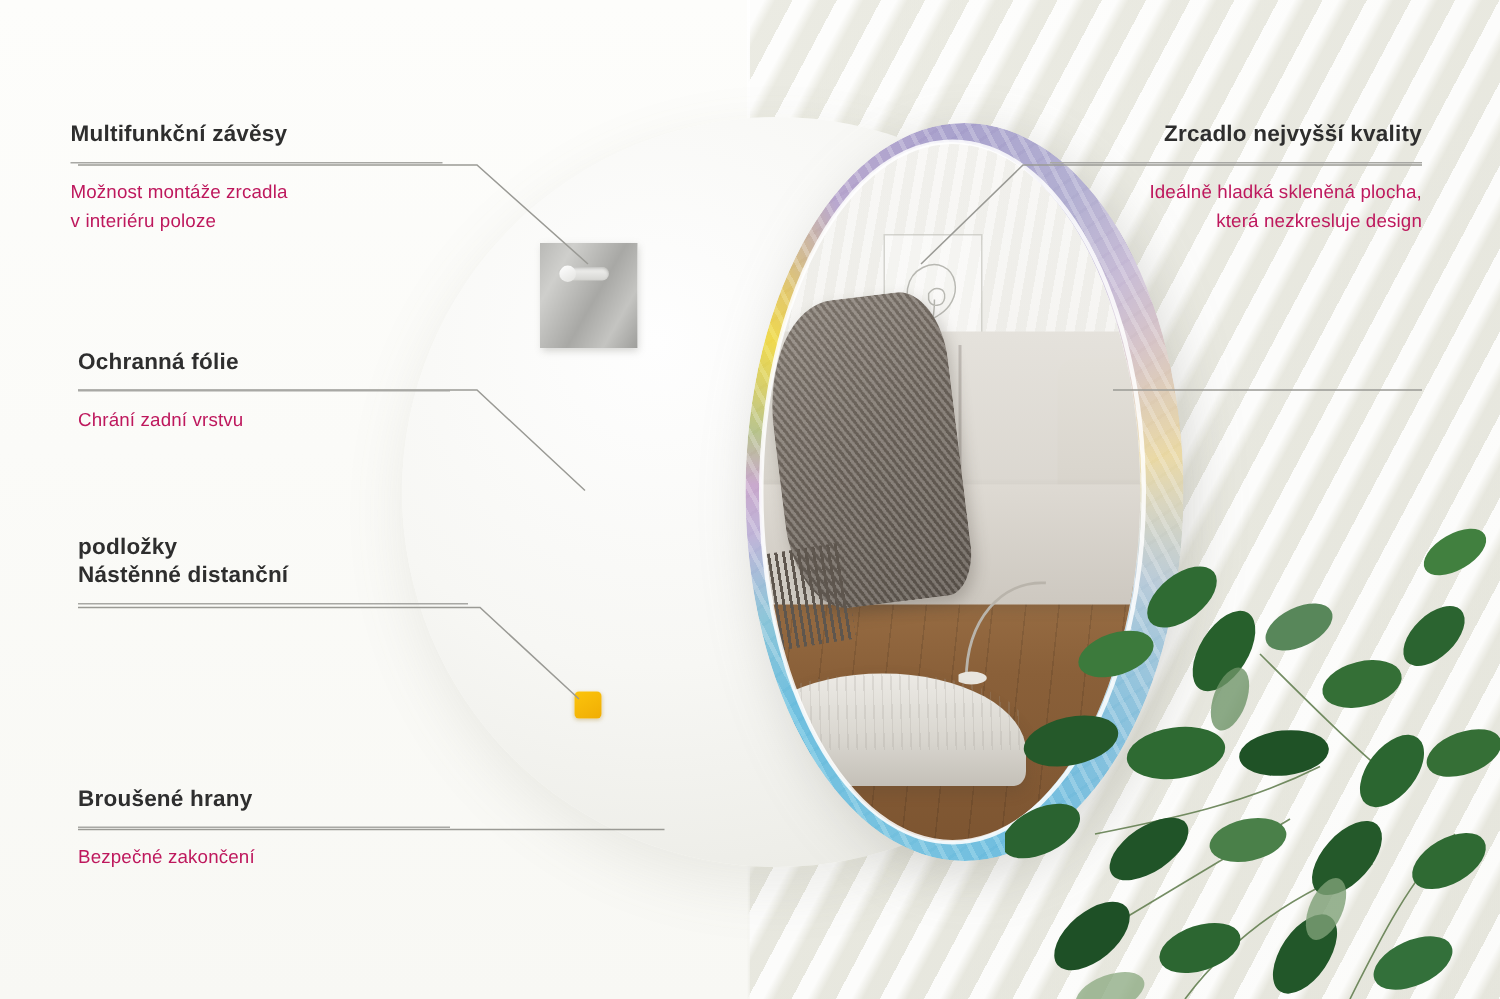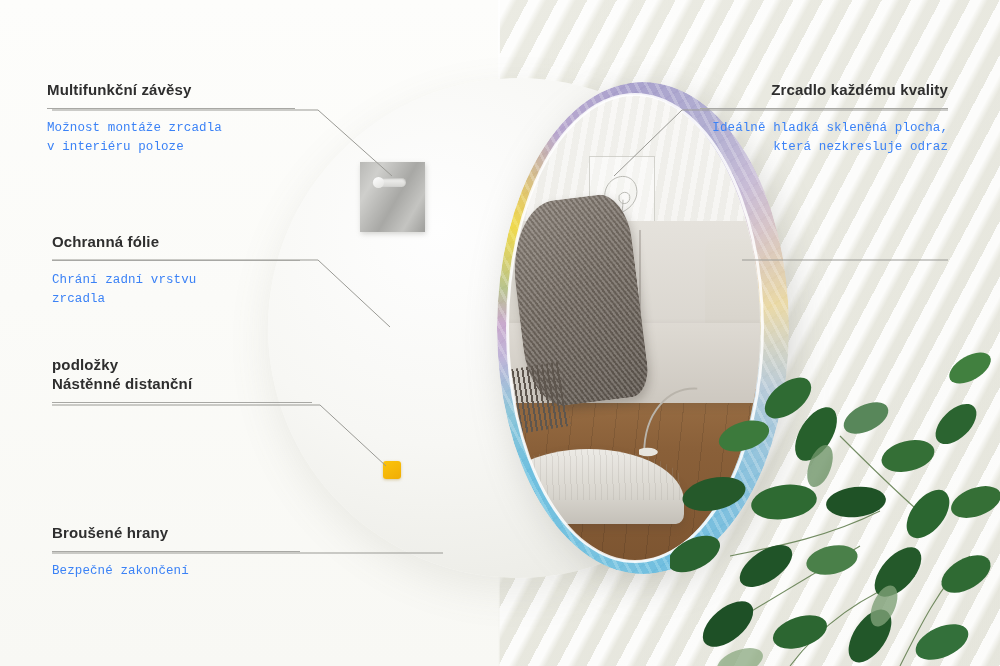--- a/index.html
+++ b/index.html
@@ -189,21 +189,21 @@
   
   .callout { position:absolute; }
   .callout .ttl {
     font-size:15px; font-weight:bold; color:#2e2e2e; letter-spacing:.15px;
     line-height:1.28;
   }
   .callout .rule {
     height:1px; background:#a8a8a4; margin:9px 0 10px 0;
   }
   .callout .desc {
-    font-size:12.5px; color:#3b82f6; line-height:1.48; letter-spacing:.1px;font-family:Liberation Mono, monospace;
+    font-size:12.5px; color:#be185d; line-height:1.48; letter-spacing:.1px;
   }
   .callout.right .ttl, .callout.right .desc { text-align:right; }
 
   
   .lines { position:absolute; inset:0; pointer-events:none; }
 </style>
 </head>
 <body>
 
 <div id="stage">
@@ -319,43 +319,42 @@
       <div>Možnost montáže zrcadla</div>
       <div>v interiéru poloze</div>
     </div>
   </div>
 
   <div class="callout left" style="left:52px; top:232px; width:248px;">
     <div class="ttl">Ochranná fólie</div>
     <div class="rule"></div>
     <div class="desc">
       <div>Chrání zadní vrstvu</div>
-      <div>zrcadla</div>
     </div>
   </div>
 
   <div class="callout left" style="left:52px; top:355px; width:260px;">
     <div class="ttl">
       <div>podložky</div>
       <div>Nástěnné distanční</div>
     </div>
     <div class="rule"></div>
   </div>
 
   <div class="callout left" style="left:52px; top:523px; width:248px;">
     <div class="ttl">Broušené hrany</div>
     <div class="rule"></div>
     <div class="desc">
       <div>Bezpečné zakončení</div>
     </div>
   </div>
 
   <div class="callout right" style="left:700px; top:80px; width:248px;">
-    <div class="ttl">Zrcadlo každému kvality</div>
+    <div class="ttl">Zrcadlo nejvyšší kvality</div>
     <div class="rule"></div>
     <div class="desc">
       <div>Ideálně hladká skleněná plocha,</div>
-      <div>která nezkresluje odraz</div>
+      <div>která nezkresluje design</div>
     </div>
   </div>
 
 
 </div>
 
 </body></html>

